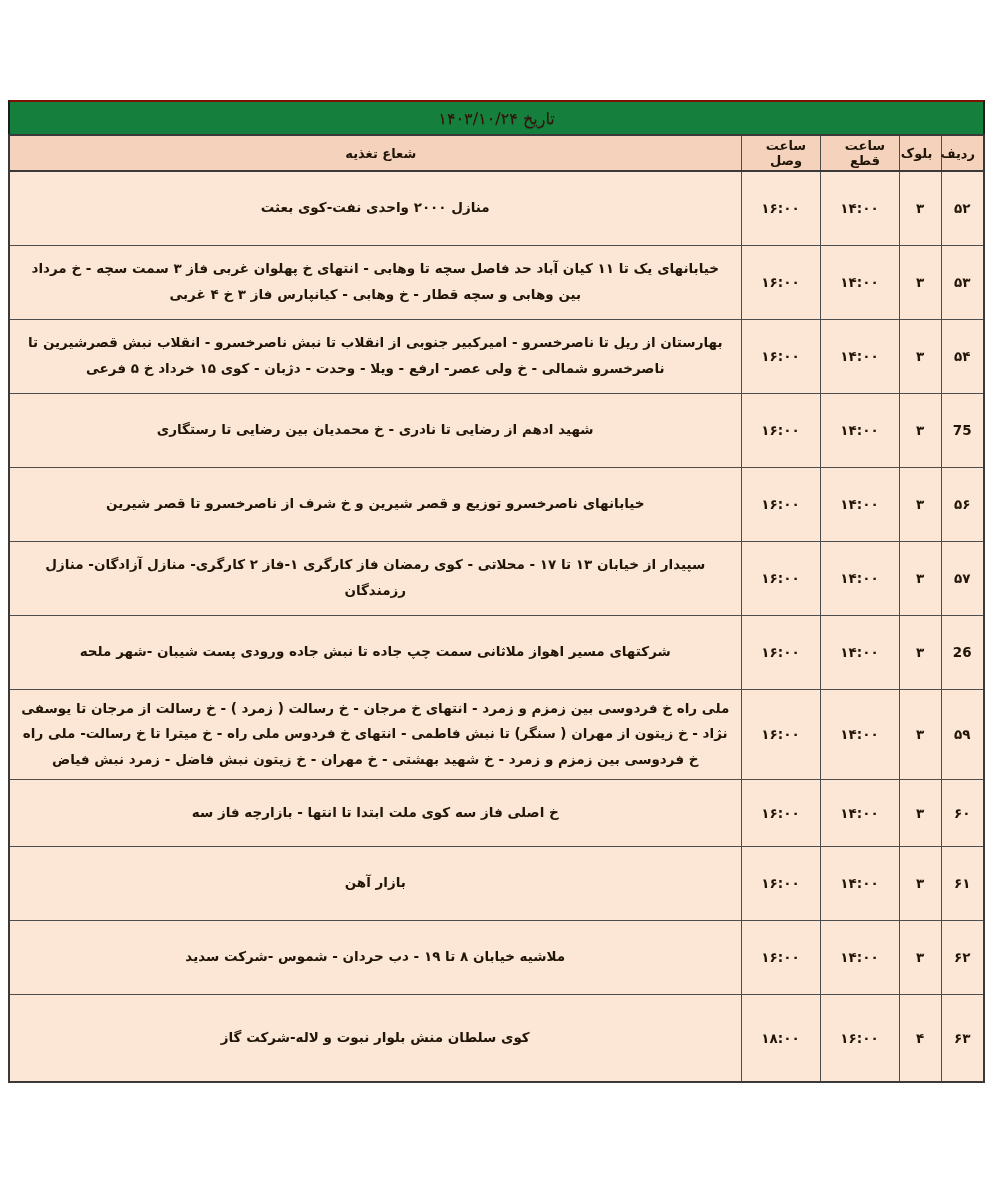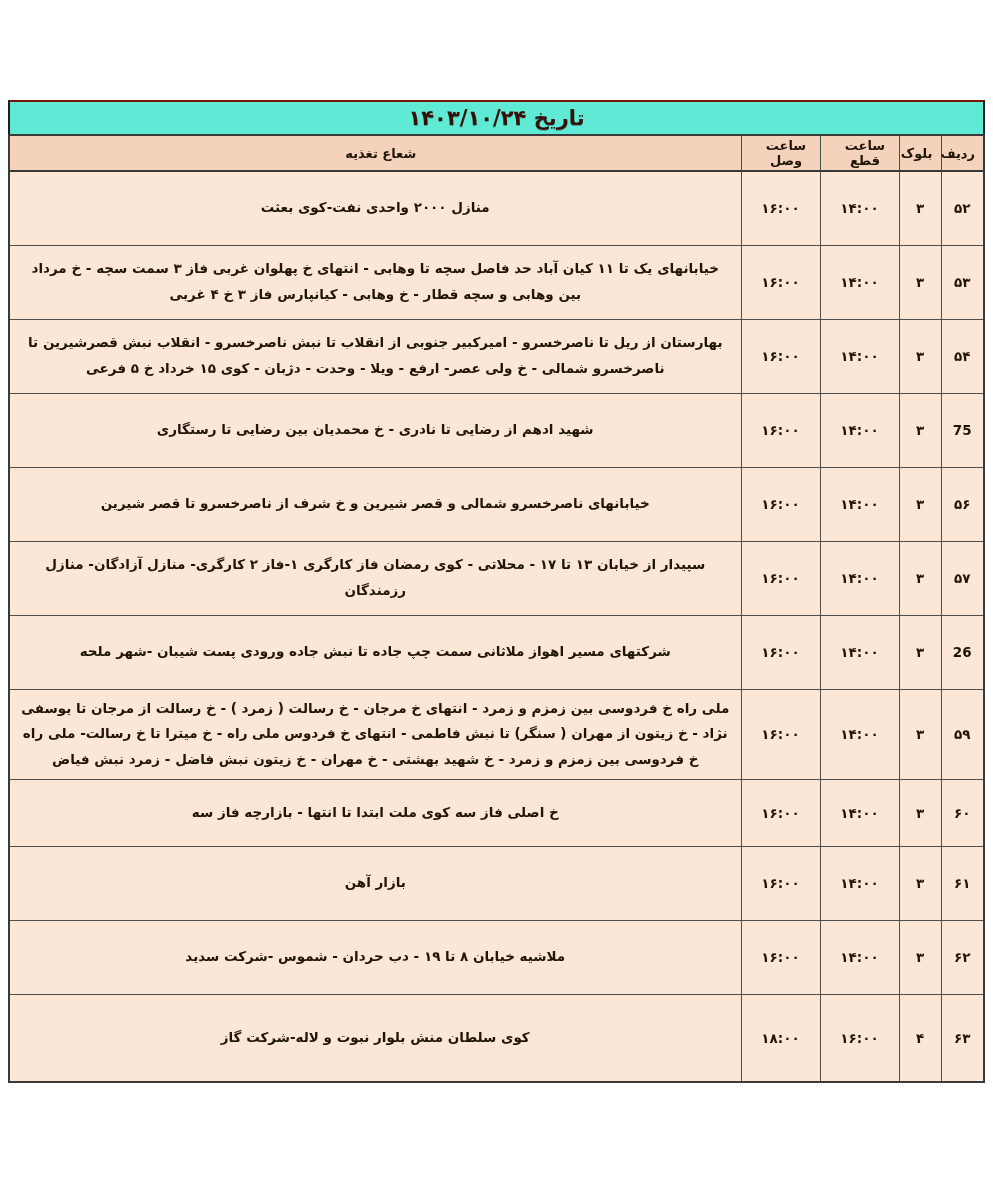--- a/index.html
+++ b/index.html
@@ -28,31 +28,31 @@
     border-right: 2px solid #1d1d1d;
     height: 62px;
     display: flex;
     align-items: center;
     justify-content: center;
     color: #2e2008;
     font-weight: bold;
     font-size: 15px;
   }
   .band-date {
-    background: #5eead4;
+    background: #15803d;
     border-left: 2px solid #1d1d1d;
     border-right: 2px solid #1d1d1d;
     border-top: 2px solid #7a1208;
     height: 32px;
     display: flex;
     align-items: center;
     justify-content: center;
     color: #38100a;
-    font-weight: bold;
-    font-size: 21px;
+    font-weight: normal;
+    font-size: 16px;
     letter-spacing: 1px;
     text-shadow: 0 1px 0 rgba(0,0,0,0.25);
   }
   table.schedule {
     border-collapse: collapse;
     width: 100%;
     table-layout: fixed;
     border: 2px solid #3a3a3a;
   }
   table.schedule th, table.schedule td {
@@ -144,21 +144,21 @@
     <td class="cell-cut-time">۱۴:۰۰</td>
     <td class="cell-restore-time">۱۶:۰۰</td>
     <td class="cell-area">شهید ادهم از رضایی تا نادری - خ محمدیان بین رضایی تا رستگاری</td>
   </tr>
 
   <tr>
     <td class="cell-row-number">۵۶</td>
     <td class="cell-block">۳</td>
     <td class="cell-cut-time">۱۴:۰۰</td>
     <td class="cell-restore-time">۱۶:۰۰</td>
-    <td class="cell-area">خیابانهای ناصرخسرو شمالی و قصر شیرین و خ شرف از ناصرخسرو تا قصر شیرین</td>
+    <td class="cell-area">خیابانهای ناصرخسرو توزیع و قصر شیرین و خ شرف از ناصرخسرو تا قصر شیرین</td>
   </tr>
 
   <tr>
     <td class="cell-row-number">۵۷</td>
     <td class="cell-block">۳</td>
     <td class="cell-cut-time">۱۴:۰۰</td>
     <td class="cell-restore-time">۱۶:۰۰</td>
     <td class="cell-area">سپیدار از خیابان ۱۳ تا ۱۷ - محلاتی - کوی رمضان فاز کارگری ۱-فاز ۲ کارگری- منازل آزادگان- منازل رزمندگان</td>
   </tr>
 

